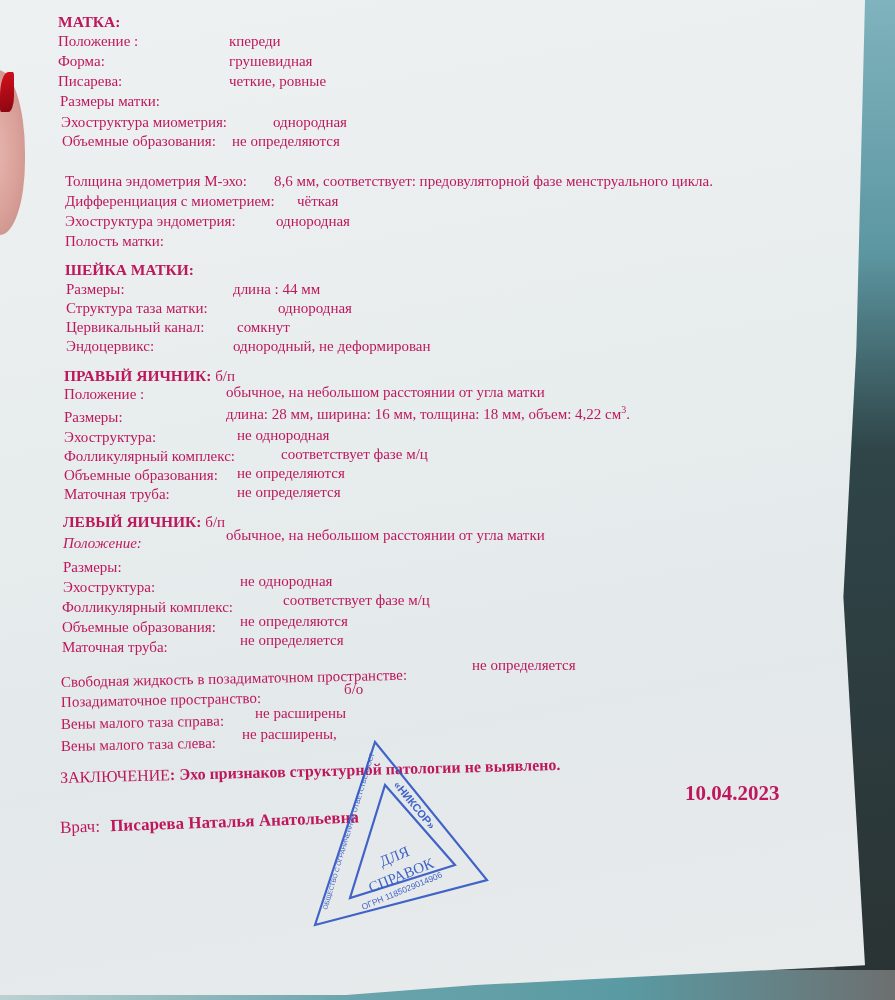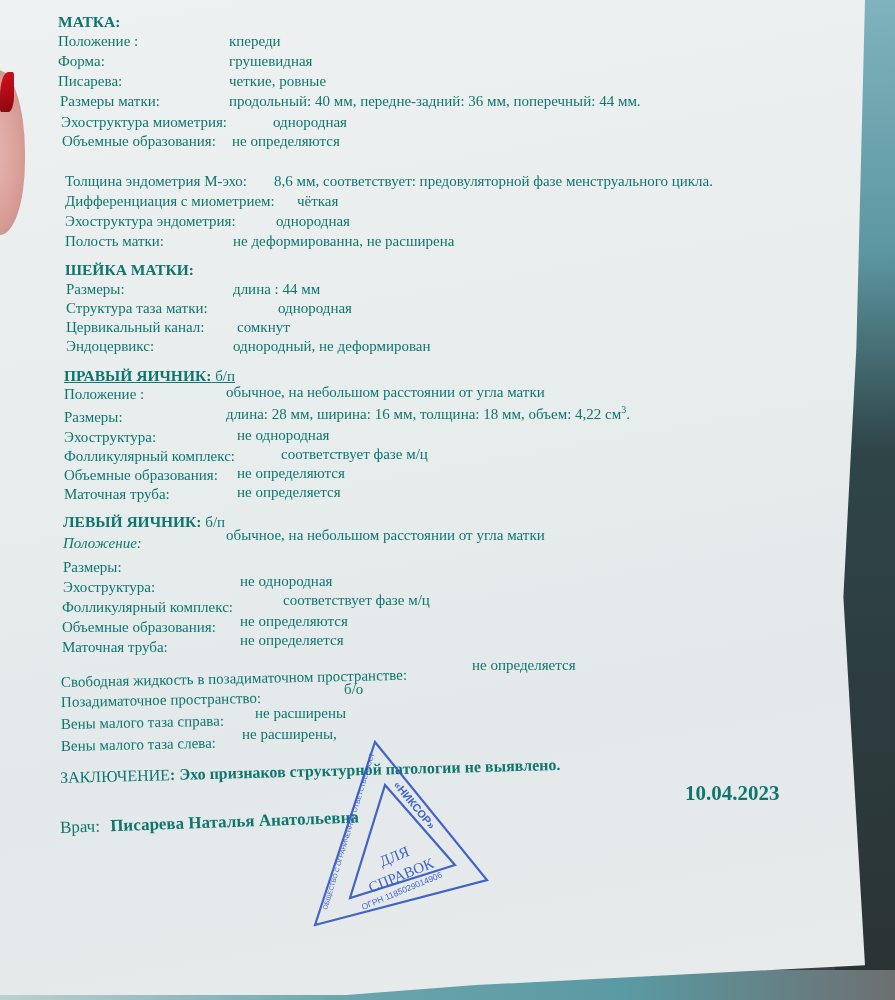--- a/index.html
+++ b/index.html
@@ -26,21 +26,21 @@
       background: radial-gradient(ellipse at 40% 50%, #e8b9b2 0%, #d89f98 60%, #c48a84 100%);
       border-radius: 50% 50% 45% 45%;
     }
     .nail {
       position: absolute; left: 0; top: 72px; width: 14px; height: 40px;
       background: linear-gradient(160deg, #d4101c, #8a0610);
       border-radius: 60% 10% 40% 10%;
     }
     .doc {
       position: absolute; left: 0; top: 0; width: 865px; height: 1000px;
-      color: #0f766e; font-size: 15px; line-height: 19.5px;
+      color: #be185d; font-size: 15px; line-height: 19.5px;
     }
     .row { position: absolute; white-space: nowrap; }
     .lbl { position: absolute; white-space: nowrap; }
     .val { position: absolute; white-space: nowrap; }
     .h { font-weight: bold; font-size: 15.5px; }
     .sup { font-size: 10px; vertical-align: super; line-height: 0; }
     .date { font-weight: bold; font-size: 21px; }
     .stamp { position: absolute; left: 305px; top: 740px; width: 190px; height: 190px; }
   </style>
 </head>
@@ -56,46 +56,44 @@
 <div class="doc">
 
   <div class="row h" style="left:58px;top:12px;">МАТКА:</div>
   <div class="lbl" style="left:58px;top:32px;">Положение :</div>
   <div class="val" style="left:229px;top:32px;">кпереди</div>
   <div class="lbl" style="left:58px;top:52px;">Форма:</div>
   <div class="val" style="left:229px;top:52px;">грушевидная</div>
   <div class="lbl" style="left:58px;top:72px;">Писарева:</div>
   <div class="val" style="left:229px;top:72px;">четкие, ровные</div>
   <div class="lbl" style="left:60px;top:92px;">Размеры матки:</div>
-  <div class="val" style="left:229px;top:92px;">продольный: 40 мм, передне-задний: 36 мм, поперечный: 44 мм.</div>
   <div class="lbl" style="left:61px;top:113px;">Эхоструктура миометрия:</div>
   <div class="val" style="left:273px;top:113px;">однородная</div>
   <div class="lbl" style="left:62px;top:132px;">Объемные образования:</div>
   <div class="val" style="left:232px;top:132px;">не определяются</div>
 
   <div class="lbl" style="left:65px;top:172px;">Толщина эндометрия М-эхо:</div>
   <div class="val" style="left:274px;top:172px;">8,6 мм, соответствует: предовуляторной фазе менструального цикла.</div>
   <div class="lbl" style="left:65px;top:192px;">Дифференциация с миометрием:</div>
   <div class="val" style="left:297px;top:192px;">чёткая</div>
   <div class="lbl" style="left:65px;top:212px;">Эхоструктура эндометрия:</div>
   <div class="val" style="left:276px;top:212px;">однородная</div>
   <div class="lbl" style="left:65px;top:232px;">Полость матки:</div>
-  <div class="val" style="left:233px;top:232px;">не деформированна, не расширена</div>
 
   <div class="row h" style="left:65px;top:260px;">ШЕЙКА МАТКИ:</div>
   <div class="lbl" style="left:66px;top:280px;">Размеры:</div>
   <div class="val" style="left:233px;top:280px;">длина : 44 мм</div>
   <div class="lbl" style="left:66px;top:299px;">Структура таза матки:</div>
   <div class="val" style="left:278px;top:299px;">однородная</div>
   <div class="lbl" style="left:66px;top:318px;">Цервикальный канал:</div>
   <div class="val" style="left:237px;top:318px;">сомкнут</div>
   <div class="lbl" style="left:66px;top:337px;">Эндоцервикс:</div>
   <div class="val" style="left:233px;top:337px;">однородный, не деформирован</div>
 
-  <div class="row" style="left:64px;top:366px;text-decoration:underline;">
+  <div class="row" style="left:64px;top:366px;">
     <span class="h">ПРАВЫЙ ЯИЧНИК:</span>
     <span>б/п</span>
   </div>
   <div class="lbl" style="left:64px;top:385px;">Положение :</div>
   <div class="val" style="left:226px;top:383px;">обычное, на небольшом расстоянии от угла матки</div>
   <div class="lbl" style="left:64px;top:408px;">Размеры:</div>
   <div class="val" style="left:226px;top:405px;">
     <span>длина: 28 мм, ширина: 16 мм, толщина: 18 мм, объем: 4,22 см</span><span class="sup">3</span><span>.</span>
   </div>
   <div class="lbl" style="left:64px;top:428px;">Эхоструктура:</div>

